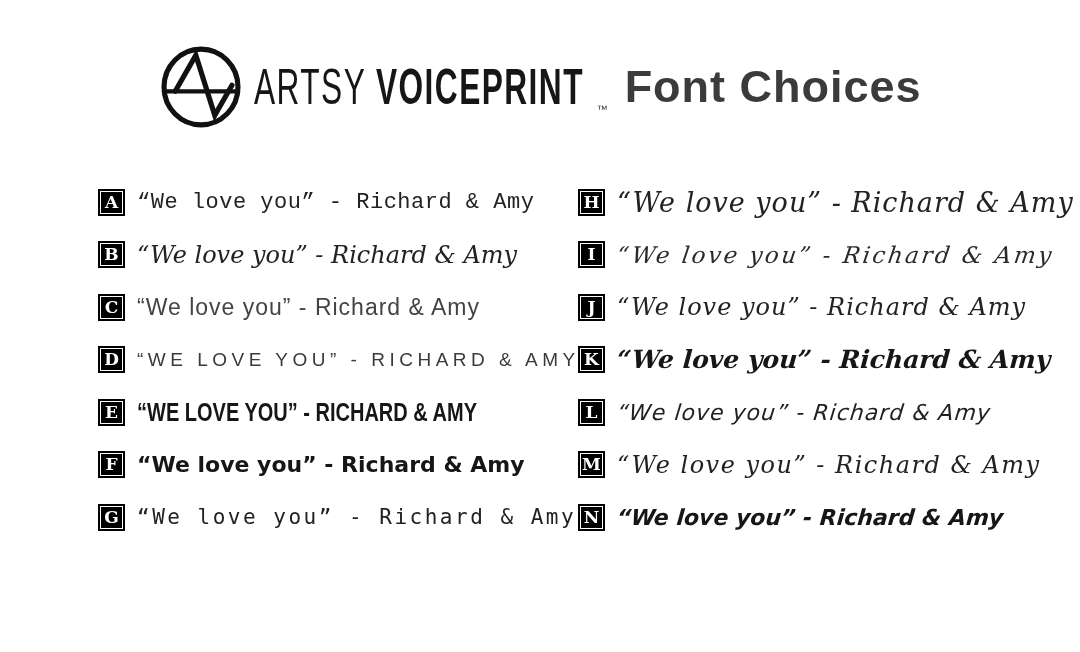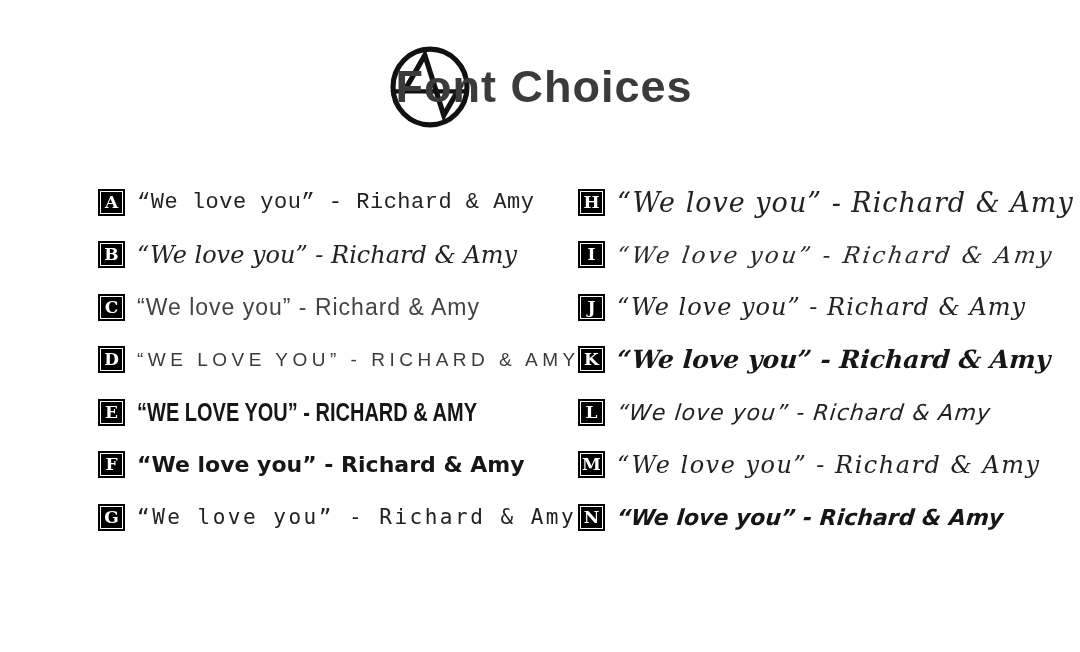--- a/index.html
+++ b/index.html
@@ -110,20 +110,26 @@
 <body>
 
 <div class="header">
   <div class="logo-wrap">
     <svg viewBox="0 0 100 100" width="86" height="86" aria-hidden="true">
       <ellipse cx="50" cy="50" rx="43" ry="44" fill="none" stroke="#111" stroke-width="6"></ellipse>
       <path d="M7,55 H93" fill="none" stroke="#111" stroke-width="5" stroke-linecap="round"></path>
       <path d="M20,55 L44,13 L66,83 L86,48" fill="none" stroke="#111" stroke-width="6" stroke-linejoin="miter" stroke-linecap="round"></path>
     </svg>
   </div>
+  <div class="brand">
+    <span class="brand-inner">
+      <span class="brand-artsy">ARTSY </span><span class="brand-voiceprint">VOICEPRINT</span>
+    </span>
+    <span class="tm">™</span>
+  </div>
   <div class="page-title">Font Choices</div>
 </div>
 
 <div class="col col-left">
   <div class="row">
     <span class="badge">A</span>
     <span class="sample f-a">“We love you” - Richard &amp; Amy</span>
   </div>
   <div class="row">
     <span class="badge">B</span>

